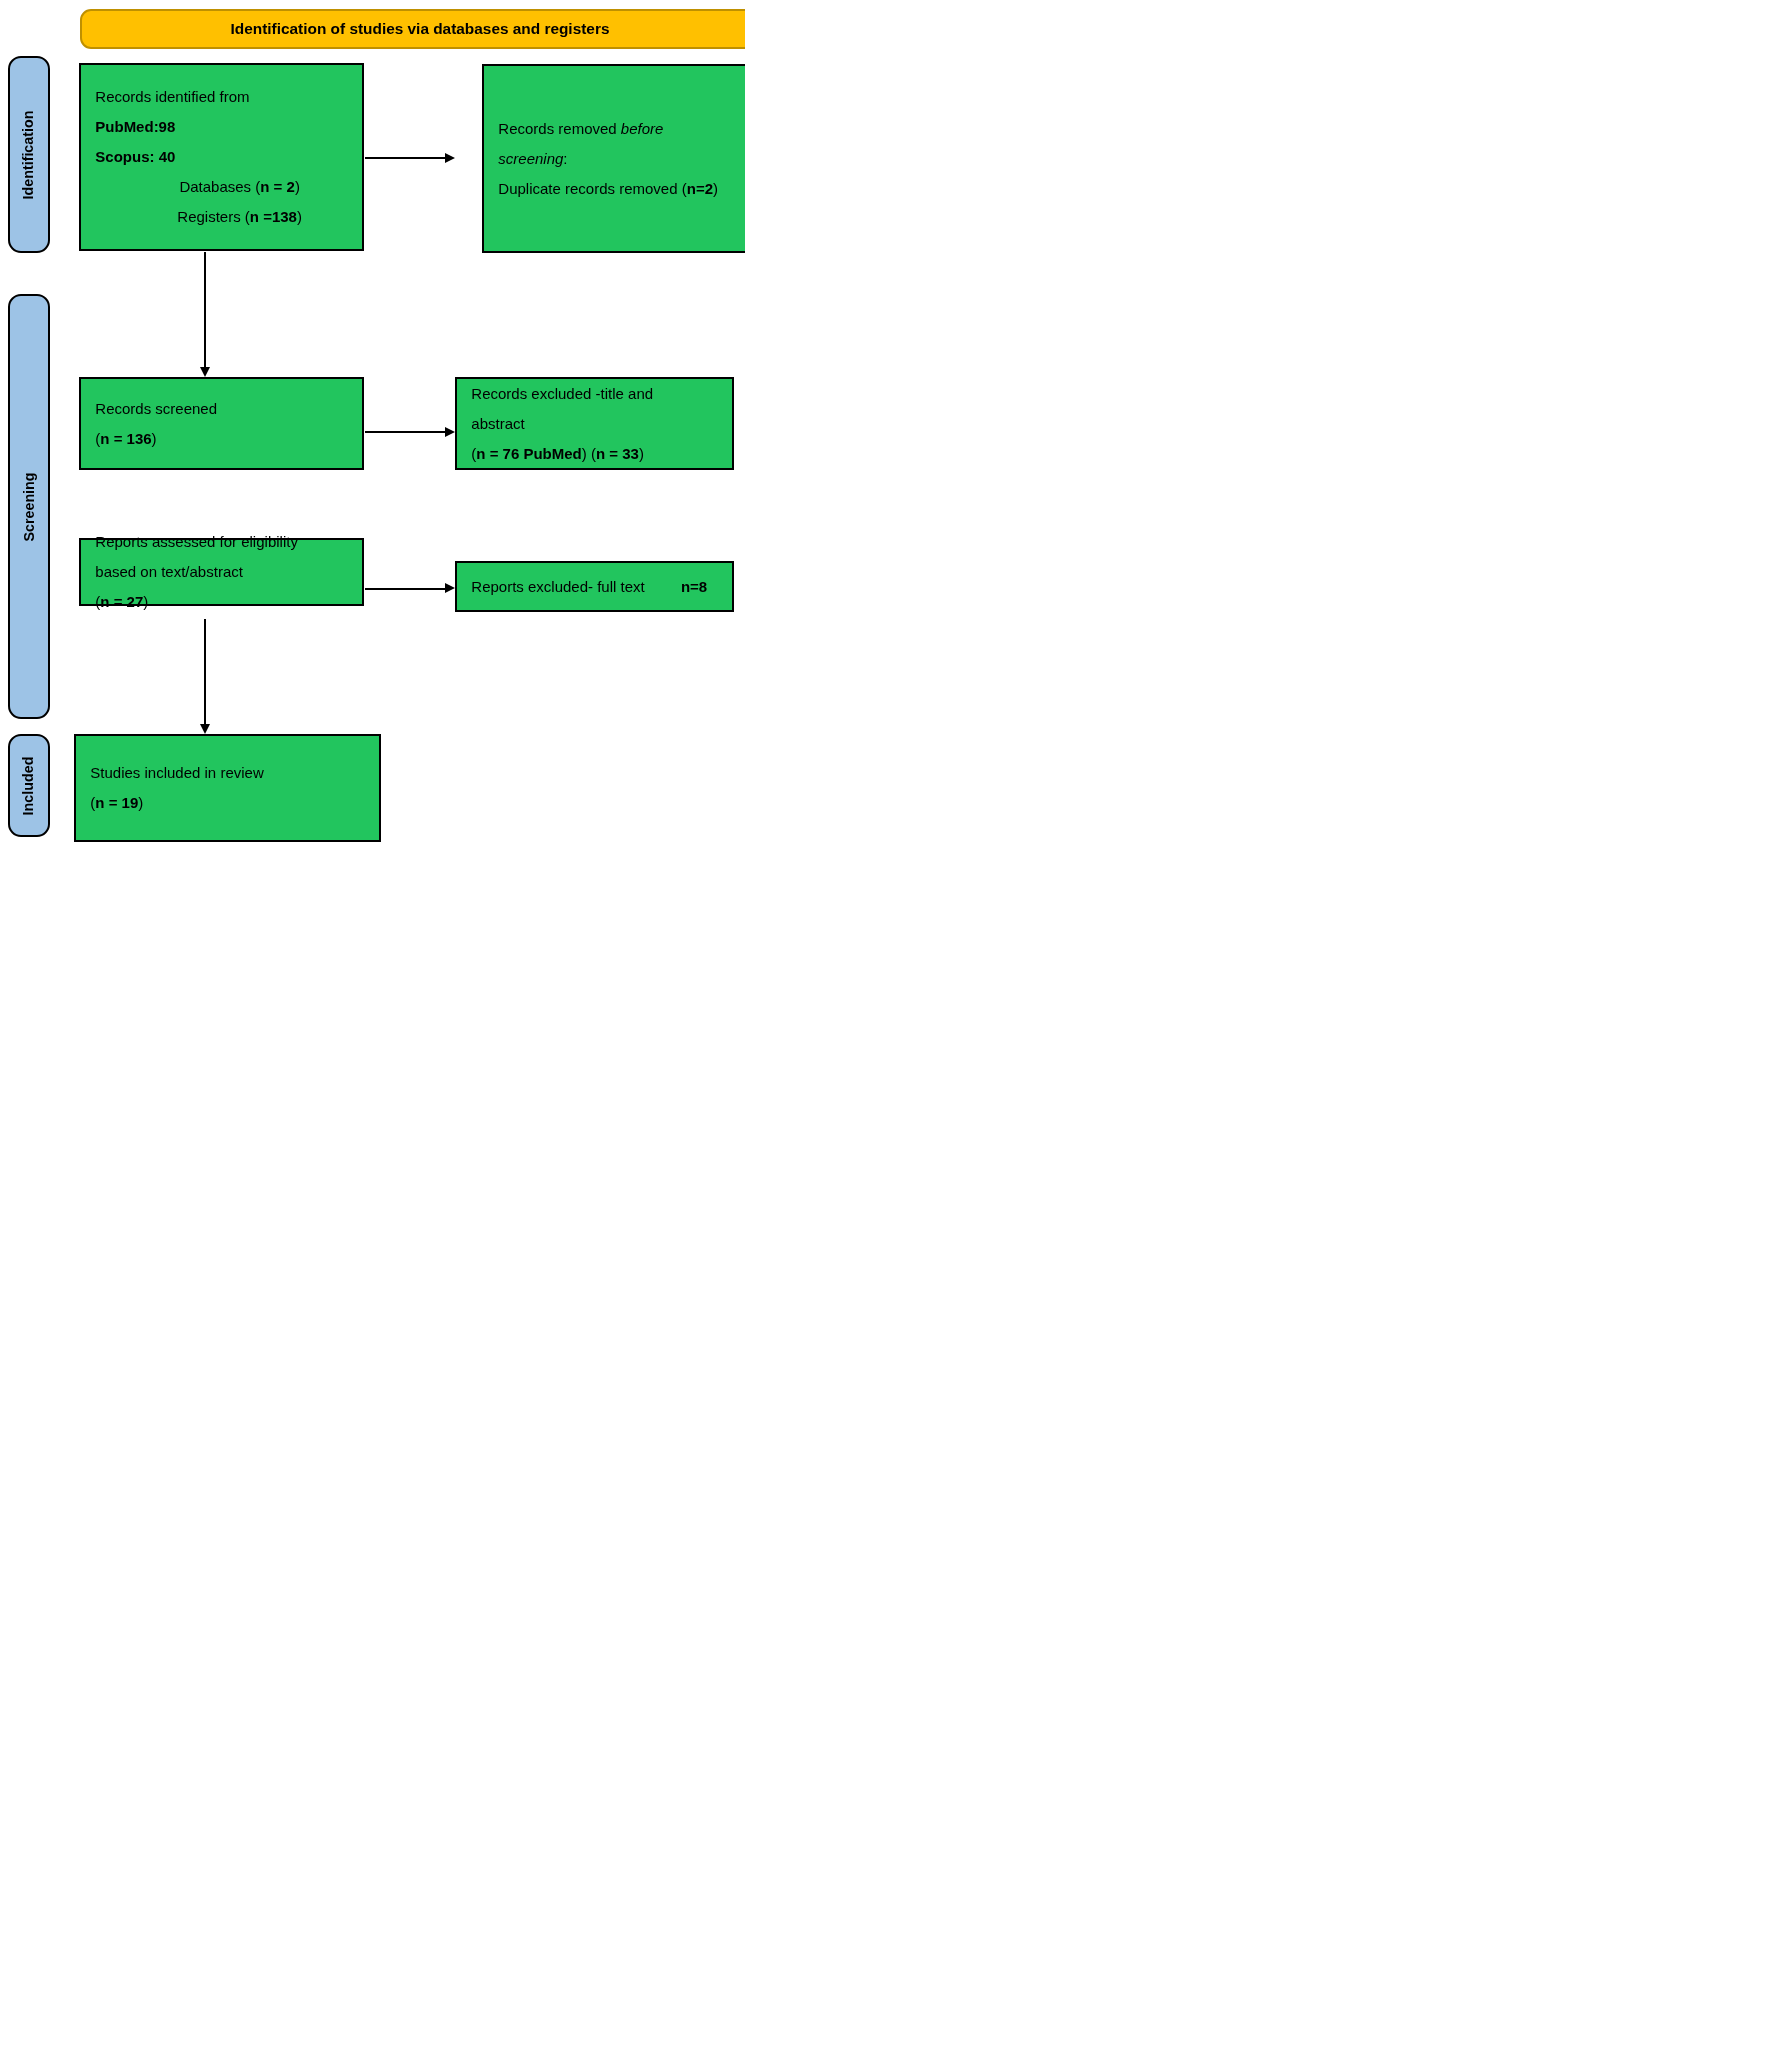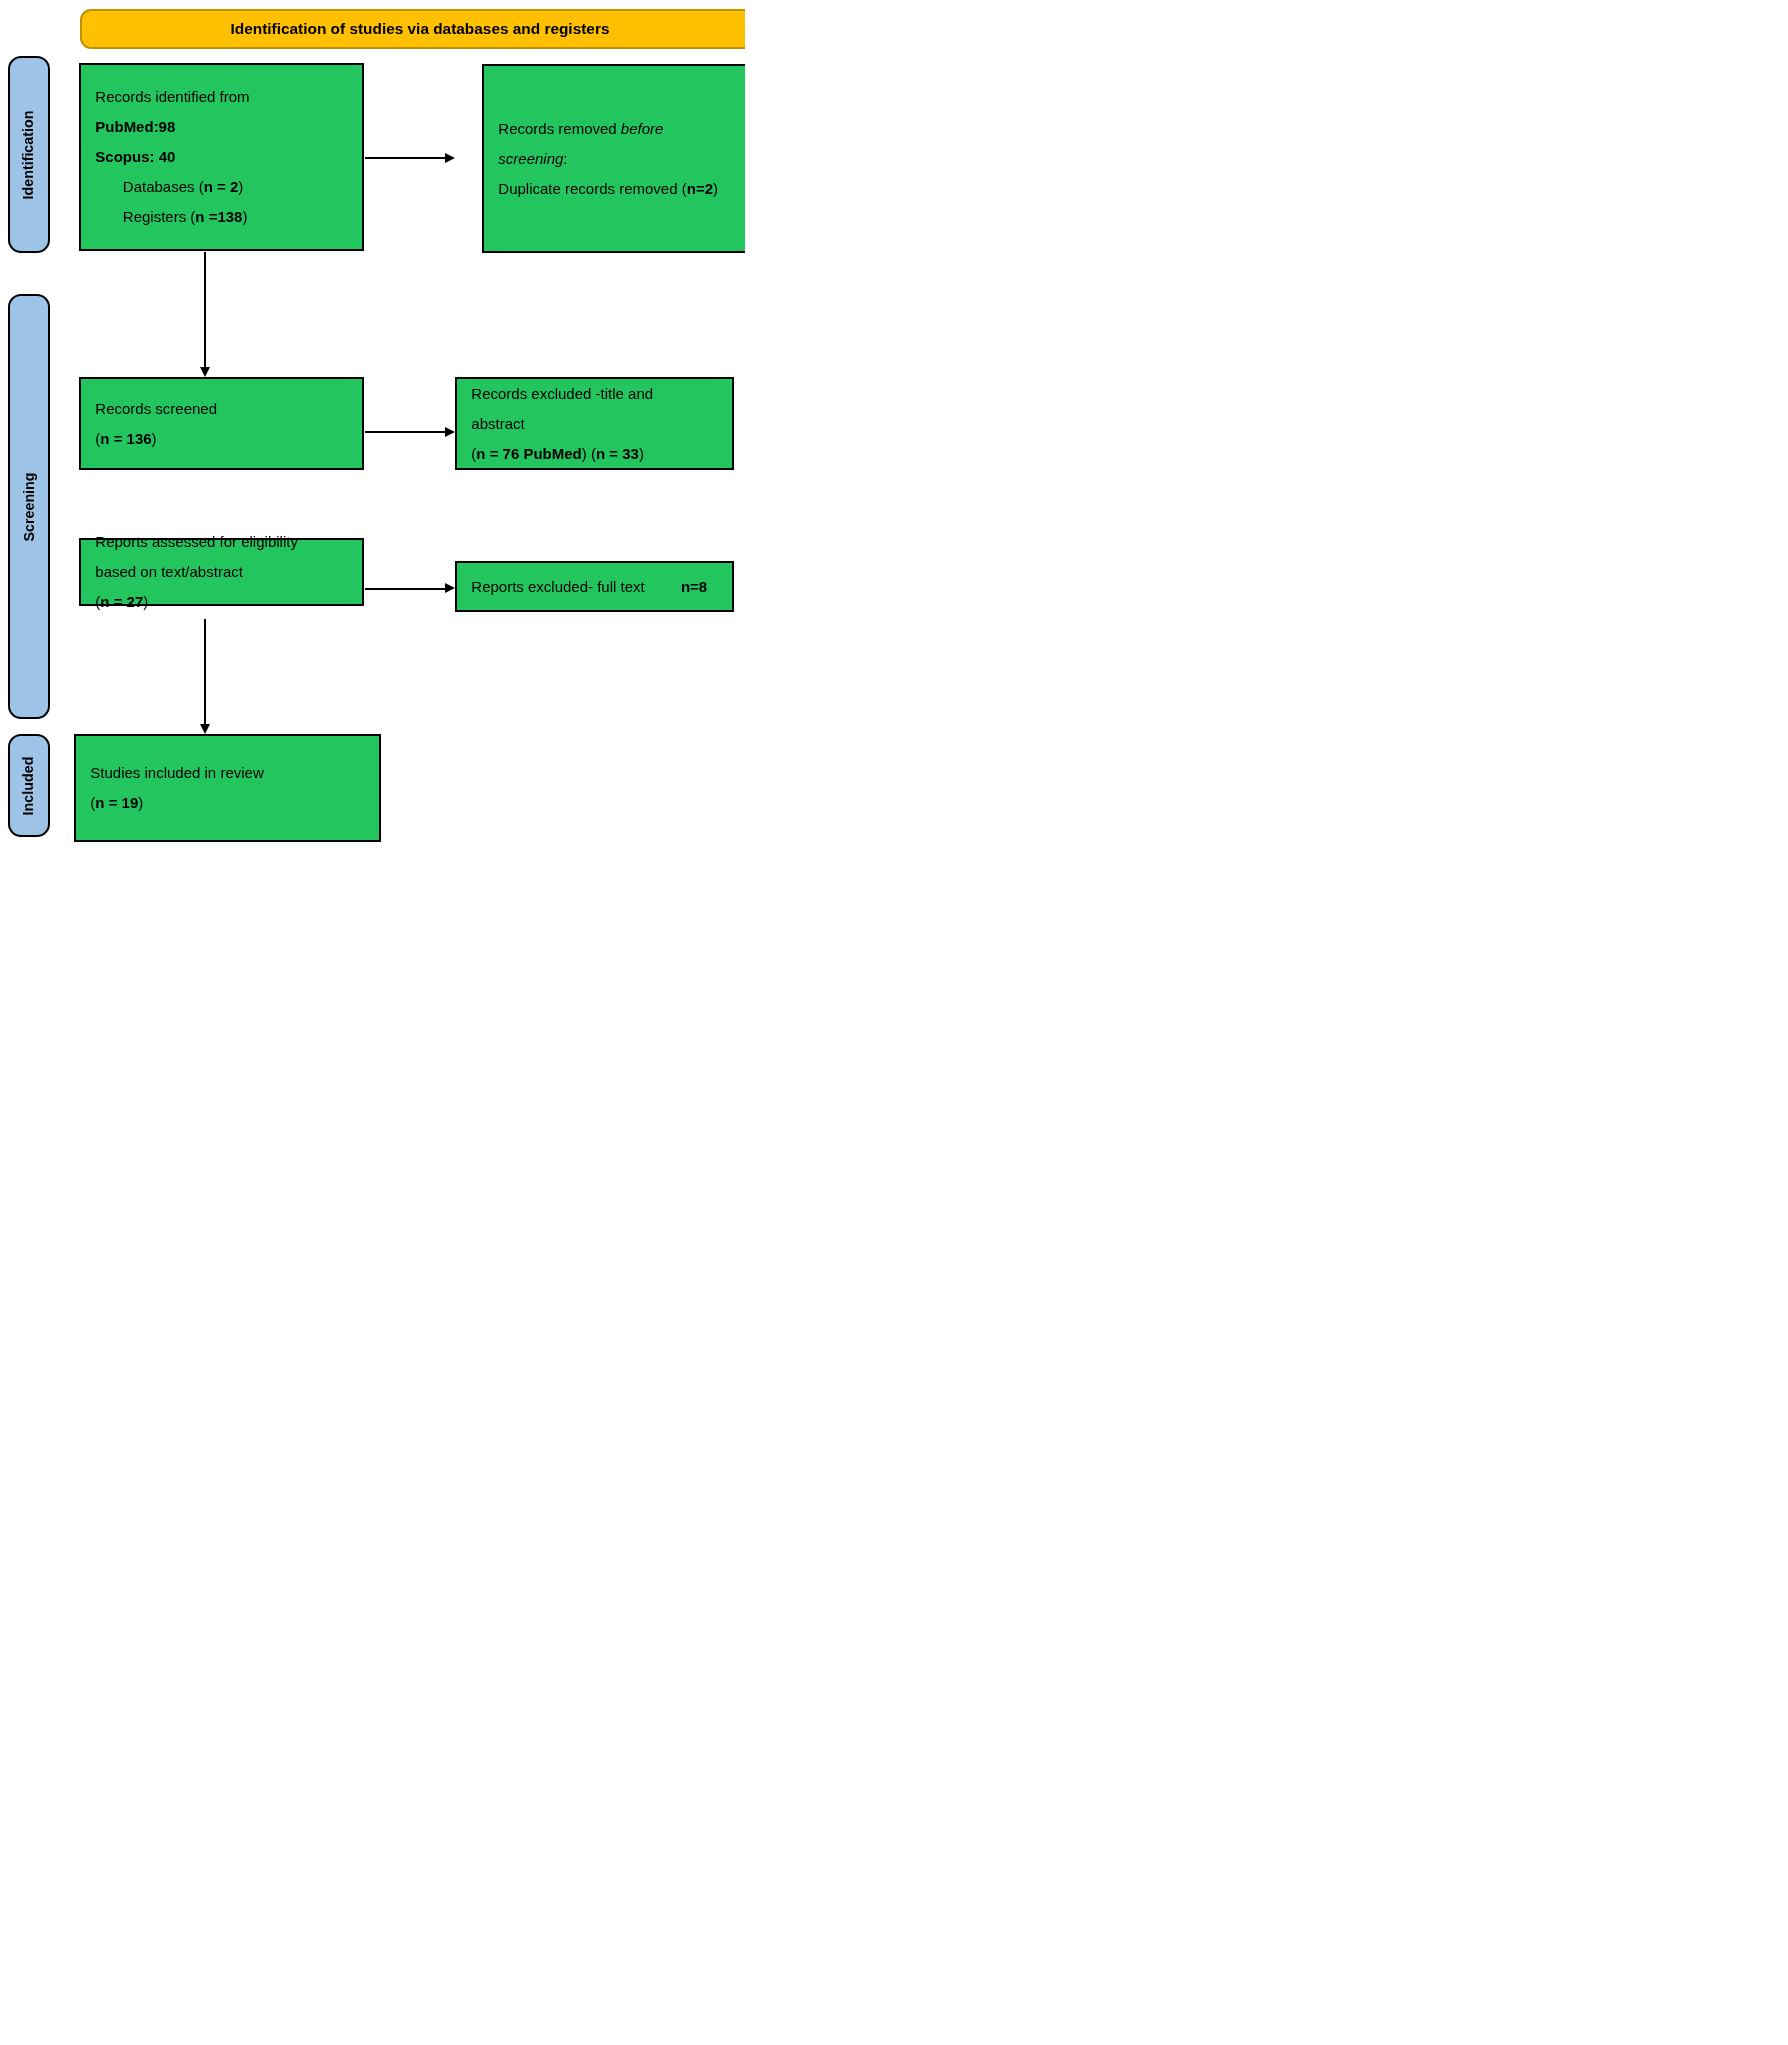--- a/index.html
+++ b/index.html
@@ -66,21 +66,21 @@
     border: 2.2px solid #000;
     display: flex;
     flex-direction: column;
     justify-content: center;
     padding: 3.3px 5.5px 3.3px 14.3px;
     font-size: 15px;
     line-height: 30px;
     color: #000;
   }
   .box .line { white-space: nowrap; }
-  .box .line.indent { padding-left: 27.5px; }
+  .box .line.indent { padding-left: 27.5px; text-align: center; }
 
   .box-records-identified { left: 79px; top: 63px;  width: 285px; height: 188px; }
   .box-records-removed    { left: 455px; top: 64px;  width: 279px; height: 189px; margin-left: 27px; }
   .box-records-screened   { left: 79px; top: 377px;  width: 285px; height: 93px; }
   .box-records-excluded   { left: 455px; top: 377px;  width: 279px; height: 93px; }
   .box-reports-assessed   { left: 79px; top: 538px;  width: 285px; height: 68px; }
   .box-reports-excluded   { left: 455px; top: 561px; width: 279px; height: 51px; }
   .box-studies-included   { left: 74px; top: 734px; width: 307px; height: 108px; }
 
   

